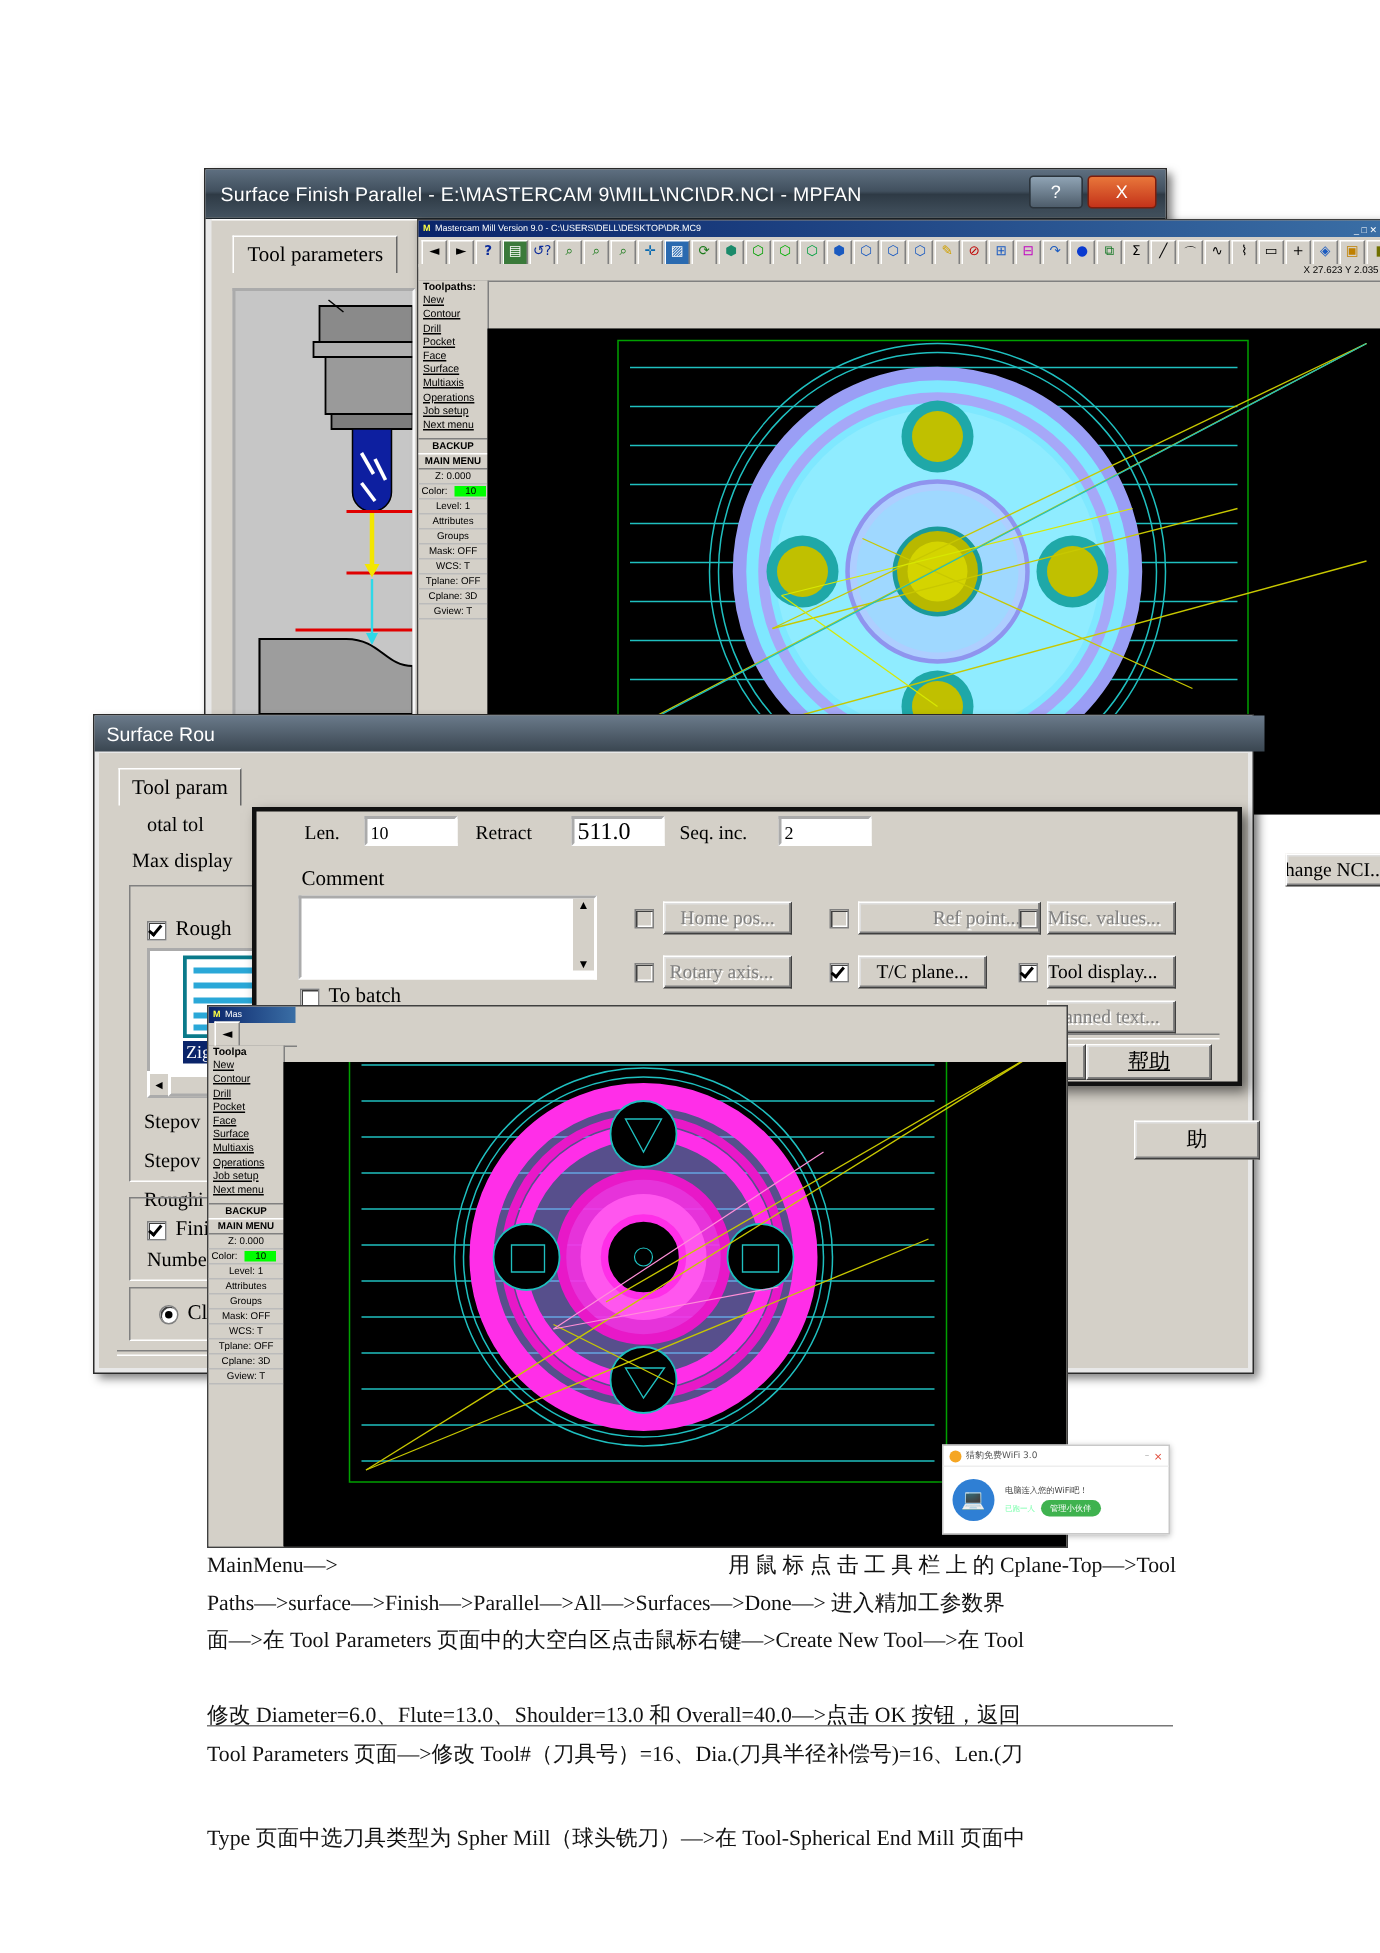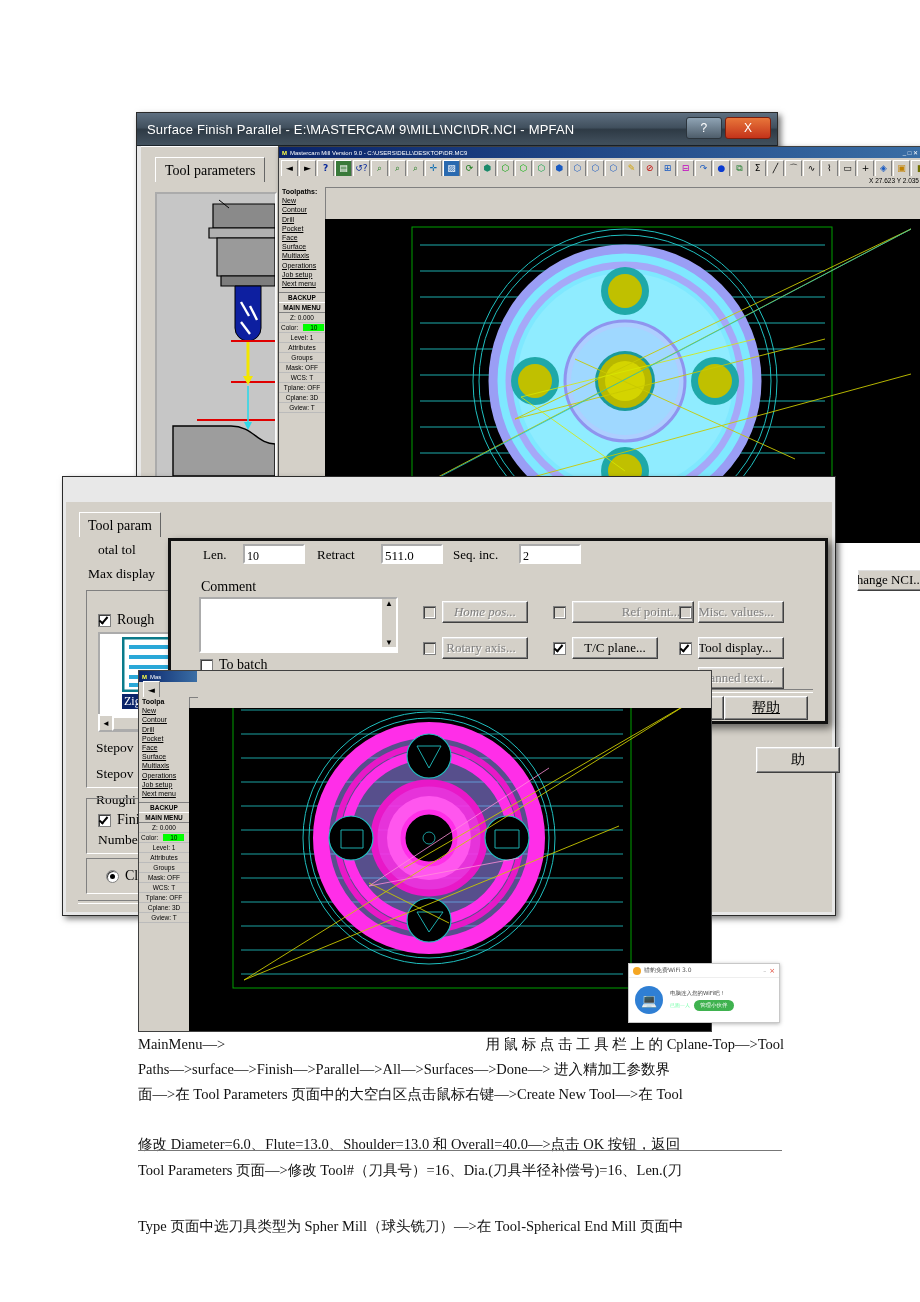--- a/index.html
+++ b/index.html
@@ -325,20 +325,26 @@
       <g stroke="#1fbfbf" stroke-width="0.8" fill="none">
         <line x1="12" y1="312" x2="586" y2="10"></line>
       </g>
     </svg>
   </div>
 </div>
 
 <div class="abs" style="left:62px;top:476px;width:772px;height:438px;background:#e8e8e8;
             border:1px solid #2a2a2a;box-shadow:3px 3px 6px rgba(0,0,0,.5);">
 
+  <div class="abs" style="left:0;top:0;width:772px;height:24px;
+              background:linear-gradient(to bottom,#6a7a8a,#3a4651);
+              color:#fff;font-family:'Liberation Sans',sans-serif;font-size:13px;
+              display:flex;align-items:center;padding-left:8px;">
+    <span>Surface Rou</span>
+  </div>
 
   <div class="abs" style="left:3px;top:25px;width:766px;height:410px;background:#d4d0c8;">
 
     <div class="abs" style="left:13px;top:10px;padding:3px 8px;background:#d4d0c8;
                 border-top:1px solid #fff;border-left:1px solid #fff;border-right:1px solid #666;">
       <span class="lbl" style="font-size:14px">Tool param</span>
     </div>
 
     <span class="lbl abs" style="left:32px;top:40px;font-size:13.5px;">otal tol</span>
     <span class="lbl abs" style="left:22px;top:64px;font-size:13.5px;">Max display</span>
@@ -396,21 +402,21 @@
 
 <div class="abs" style="left:168px;top:538px;width:654px;height:180px;background:#d4d0c8;
             border:3px solid #111;box-shadow:4px 4px 8px rgba(0,0,0,.55);">
 
   <span class="lbl abs" style="left:32px;top:6px;">Len.</span>
   <div class="abs sunk" style="left:72px;top:3px;width:58px;height:16px;">
     <span class="lbl" style="padding-left:2px;font-size:12px">10</span>
   </div>
   <span class="lbl abs" style="left:146px;top:6px;">Retract</span>
   <div class="abs sunk" style="left:210px;top:3px;width:58px;height:16px;">
-    <span class="lbl" style="padding-left:2px;font-size:13px">511.0</span>
+    <span class="lbl" style="padding-left:2px;font-size:16px">511.0</span>
   </div>
   <span class="lbl abs" style="left:282px;top:6px;text-align:right;">Seq. inc.</span>
   <div class="abs sunk" style="left:348px;top:3px;width:58px;height:16px;">
     <span class="lbl" style="padding-left:2px;font-size:12px">2</span>
   </div>
 
   <span class="lbl abs" style="left:30px;top:38px;font-size:14px;">Comment</span>
   <div class="abs sunk" style="left:28px;top:56px;width:195px;height:52px;background:#fff;">
     <div class="abs" style="right:0;top:0;width:14px;height:48px;background:#d4d0c8;
                 display:flex;flex-direction:column;justify-content:space-between;align-items:center;">
@@ -423,21 +429,21 @@
     <span class="chk"></span>
     <span class="lbl" style="font-size:14px">To batch</span>
   </div>
 
   <div class="btn abs" style="left:686px;top:28px;width:88px;height:20px;overflow:hidden;justify-content:flex-start;padding-left:4px;">
     <span style="margin-left:-14px">Change NCI...</span>
   </div>
 
   <div class="abs" style="left:252px;top:60px;display:flex;align-items:center;gap:6px;">
     <span class="chk dis"></span>
-    <div class="btn dis" style="width:84px;height:20px;font-style:italic;">
+    <div class="btn dis" style="width:84px;height:20px;">
       <span>Home pos...</span>
     </div>
   </div>
   <div class="abs" style="left:382px;top:60px;display:flex;align-items:center;gap:6px;">
     <span class="chk dis"></span>
     <div class="btn dis" style="width:84px;height:20px;padding-left:36px;">
       <span>Ref point...</span>
     </div>
   </div>
   <div class="abs" style="left:508px;top:60px;display:flex;align-items:center;gap:6px;">

